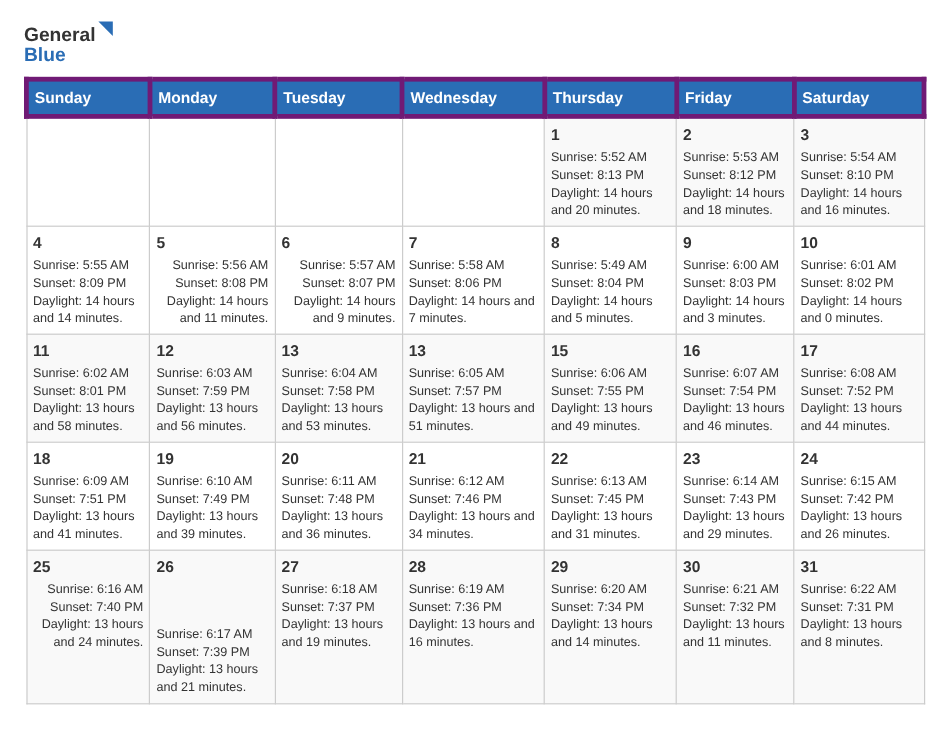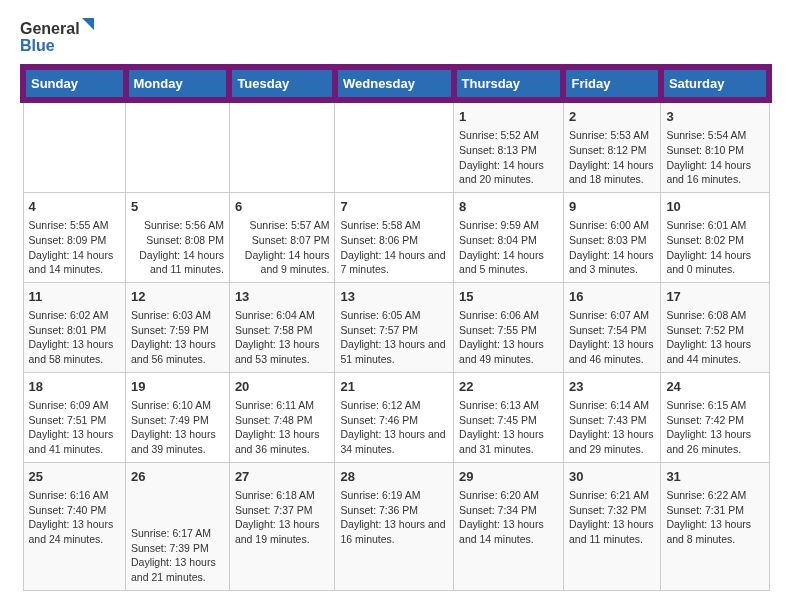--- a/index.html
+++ b/index.html
@@ -40,21 +40,21 @@
       border-collapse: collapse;
       font-size: 11px;
     }
     thead tr th {
       background-color: #2a6db5;
       color: #fff;
       padding: 6px 5px;
       text-align: left;
       font-size: 13px;
       font-weight: bold;
-      border: 6px solid #701a75;
+      border: 4px solid #701a75;
     }
     tbody tr td {
       border: 1px solid #ccc;
       vertical-align: top;
       padding: 5px 5px;
       min-height: 80px;
       height: 84px;
       background: #fff;
       color: #333;
       line-height: 1.4;
@@ -150,21 +150,21 @@
 Daylight: 14 hours and 9 minutes.</div>
         </td>
         <td>
           <span class="day-num">7</span>
           <div class="day-info" style="white-space: pre-line;">Sunrise: 5:58 AM
 Sunset: 8:06 PM
 Daylight: 14 hours and 7 minutes.</div>
         </td>
         <td>
           <span class="day-num">8</span>
-          <div class="day-info" style="white-space: pre-line;">Sunrise: 9:59 AM
+          <div class="day-info" style="white-space: pre-line;">Sunrise: 5:49 AM
 Sunset: 8:04 PM
 Daylight: 14 hours and 5 minutes.</div>
         </td>
         <td>
           <span class="day-num">9</span>
           <div class="day-info" style="white-space: pre-line;">Sunrise: 6:00 AM
 Sunset: 8:03 PM
 Daylight: 14 hours and 3 minutes.</div>
         </td>
         <td>
@@ -258,21 +258,21 @@
         <td>
           <span class="day-num">24</span>
           <div class="day-info" style="white-space: pre-line;">Sunrise: 6:15 AM
 Sunset: 7:42 PM
 Daylight: 13 hours and 26 minutes.</div>
         </td>
       </tr>
       <tr>
         <td>
           <span class="day-num">25</span>
-          <div class="day-info" style="white-space: pre-line;">Sunrise: 6:16 AM
+          <div class="day-info" style="white-space: pre-line; text-align: right;">Sunrise: 6:16 AM
 Sunset: 7:40 PM
 Daylight: 13 hours and 24 minutes.</div>
         </td>
         <td>
           <span class="day-num">26</span>
           <div class="day-info" style="white-space: pre-line; margin-top: 40px;">Sunrise: 6:17 AM
 Sunset: 7:39 PM
 Daylight: 13 hours and 21 minutes.</div>
         </td>
         <td>

